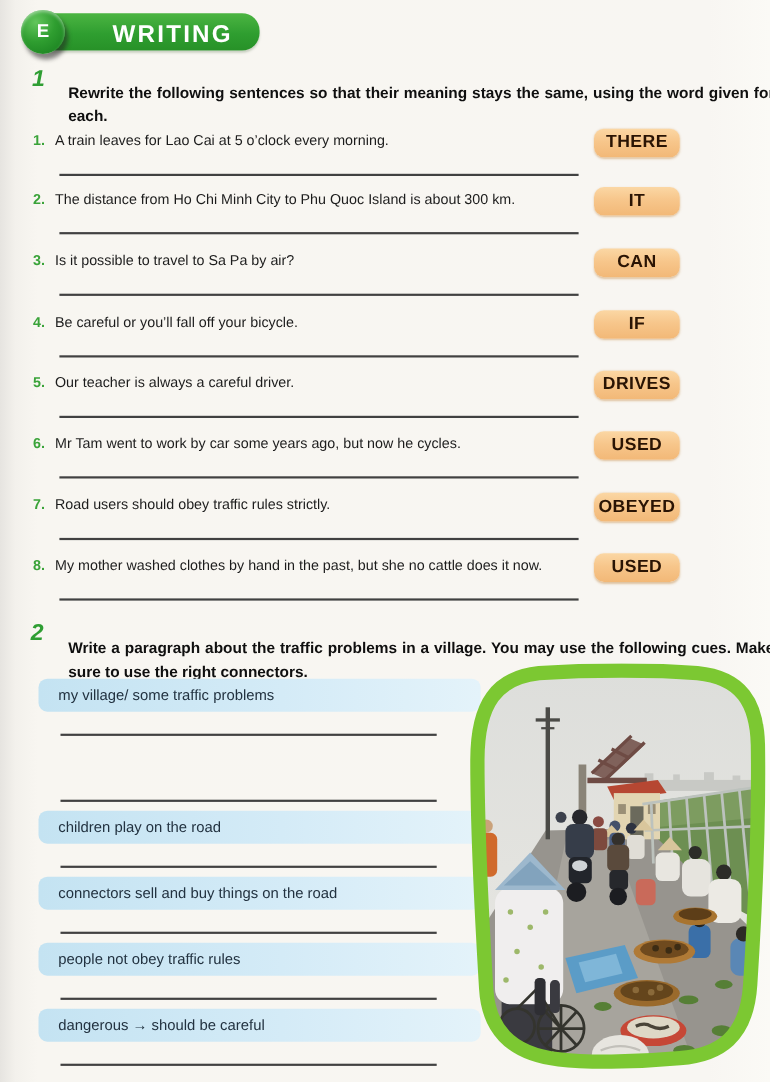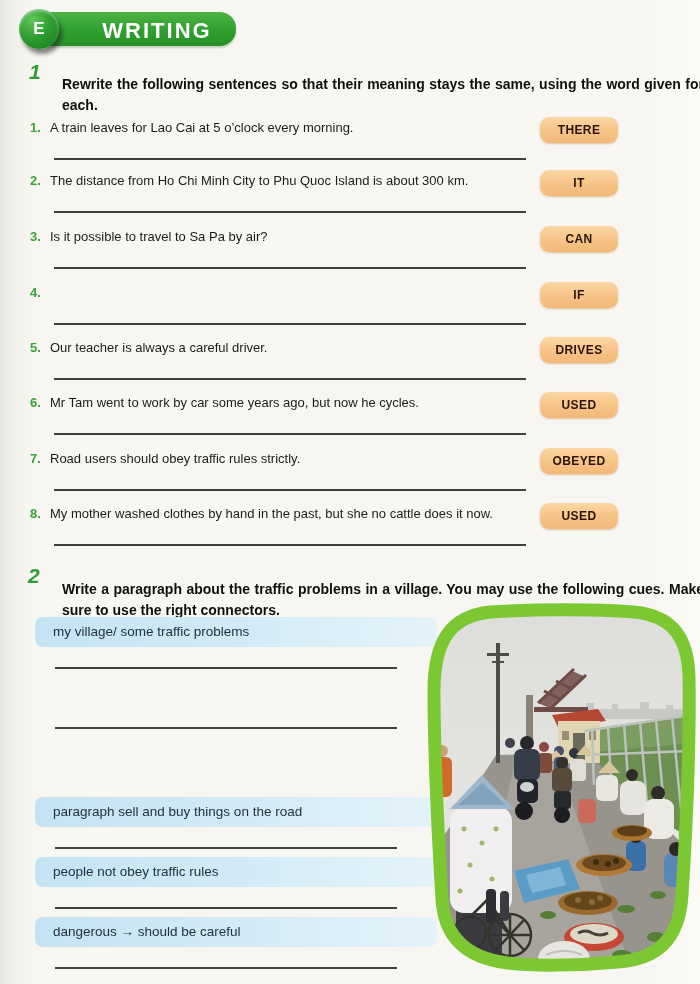--- a/index.html
+++ b/index.html
@@ -34,21 +34,21 @@
     font-size:14px;line-height:21px;font-weight:700;color:#0f0f0f;text-align:justify;
   }
   
   .q-row{position:absolute;left:30px;width:660px;height:58px;}
   .q-num{position:absolute;left:0;top:0;font-size:13px;font-weight:700;color:#3aa339;}
   .q-text{position:absolute;left:20px;top:0;font-size:13px;color:#1c1c1c;white-space:nowrap;}
   .keyword-chip{
     position:absolute;left:510px;top:-3px;width:78px;height:26px;border-radius:9px;
     background:linear-gradient(180deg,#fbd7a4 0%,#f7c68b 45%,#f2b877 100%);
     box-shadow:0 1px 2px rgba(190,130,60,.45);
-    text-align:center;line-height:26px;font-size:12px;font-weight:700;
+    text-align:center;line-height:26px;font-size:16px;font-weight:700;
     letter-spacing:.4px;color:#2a1404;
   }
   .answer-line{position:absolute;left:24px;top:38px;width:472px;height:1.6px;background:#414141;}
   
   .cue-row{position:absolute;left:35px;width:362px;height:58px;}
   .cue-box{
     position:absolute;left:0;top:0;width:402px;height:30px;border-radius:8px;
     background:linear-gradient(90deg,#c4e3f2 0%,#d4ebf7 55%,#e4f3fa 100%);
   }
   .cue-text{
@@ -85,20 +85,21 @@
     <div class="answer-line"></div>
   </div>
   <div class="q-row" style="top:229px;">
     <span class="q-num">3.</span>
     <span class="q-text">Is it possible to travel to Sa Pa by air?</span>
     <span class="keyword-chip">CAN</span>
     <div class="answer-line"></div>
   </div>
   <div class="q-row" style="top:285px;">
     <span class="q-num">4.</span>
+    <span class="q-text">Be careful or you’ll fall off your bicycle.</span>
     <span class="keyword-chip">IF</span>
     <div class="answer-line"></div>
   </div>
   <div class="q-row" style="top:340px;">
     <span class="q-num">5.</span>
     <span class="q-text">Our teacher is always a careful driver.</span>
     <span class="keyword-chip">DRIVES</span>
     <div class="answer-line"></div>
   </div>
   <div class="q-row" style="top:395px;">
@@ -125,23 +126,29 @@
 
   <div class="cue-row" style="top:617px;">
     <div class="cue-box">
       <span class="cue-text">my village/ some traffic problems</span>
     </div>
     <div class="cue-line"></div>
   </div>
   <div class="cue-row" style="top:677px;">
     <div class="cue-line"></div>
   </div>
+  <div class="cue-row" style="top:737px;">
+    <div class="cue-box">
+      <span class="cue-text">children play on the road</span>
+    </div>
+    <div class="cue-line"></div>
+  </div>
   <div class="cue-row" style="top:797px;">
     <div class="cue-box">
-      <span class="cue-text">paragraph sell and buy things on the road</span>
+      <span class="cue-text">connectors sell and buy things on the road</span>
     </div>
     <div class="cue-line"></div>
   </div>
   <div class="cue-row" style="top:857px;">
     <div class="cue-box">
       <span class="cue-text">people not obey traffic rules</span>
     </div>
     <div class="cue-line"></div>
   </div>
   <div class="cue-row" style="top:917px;">

